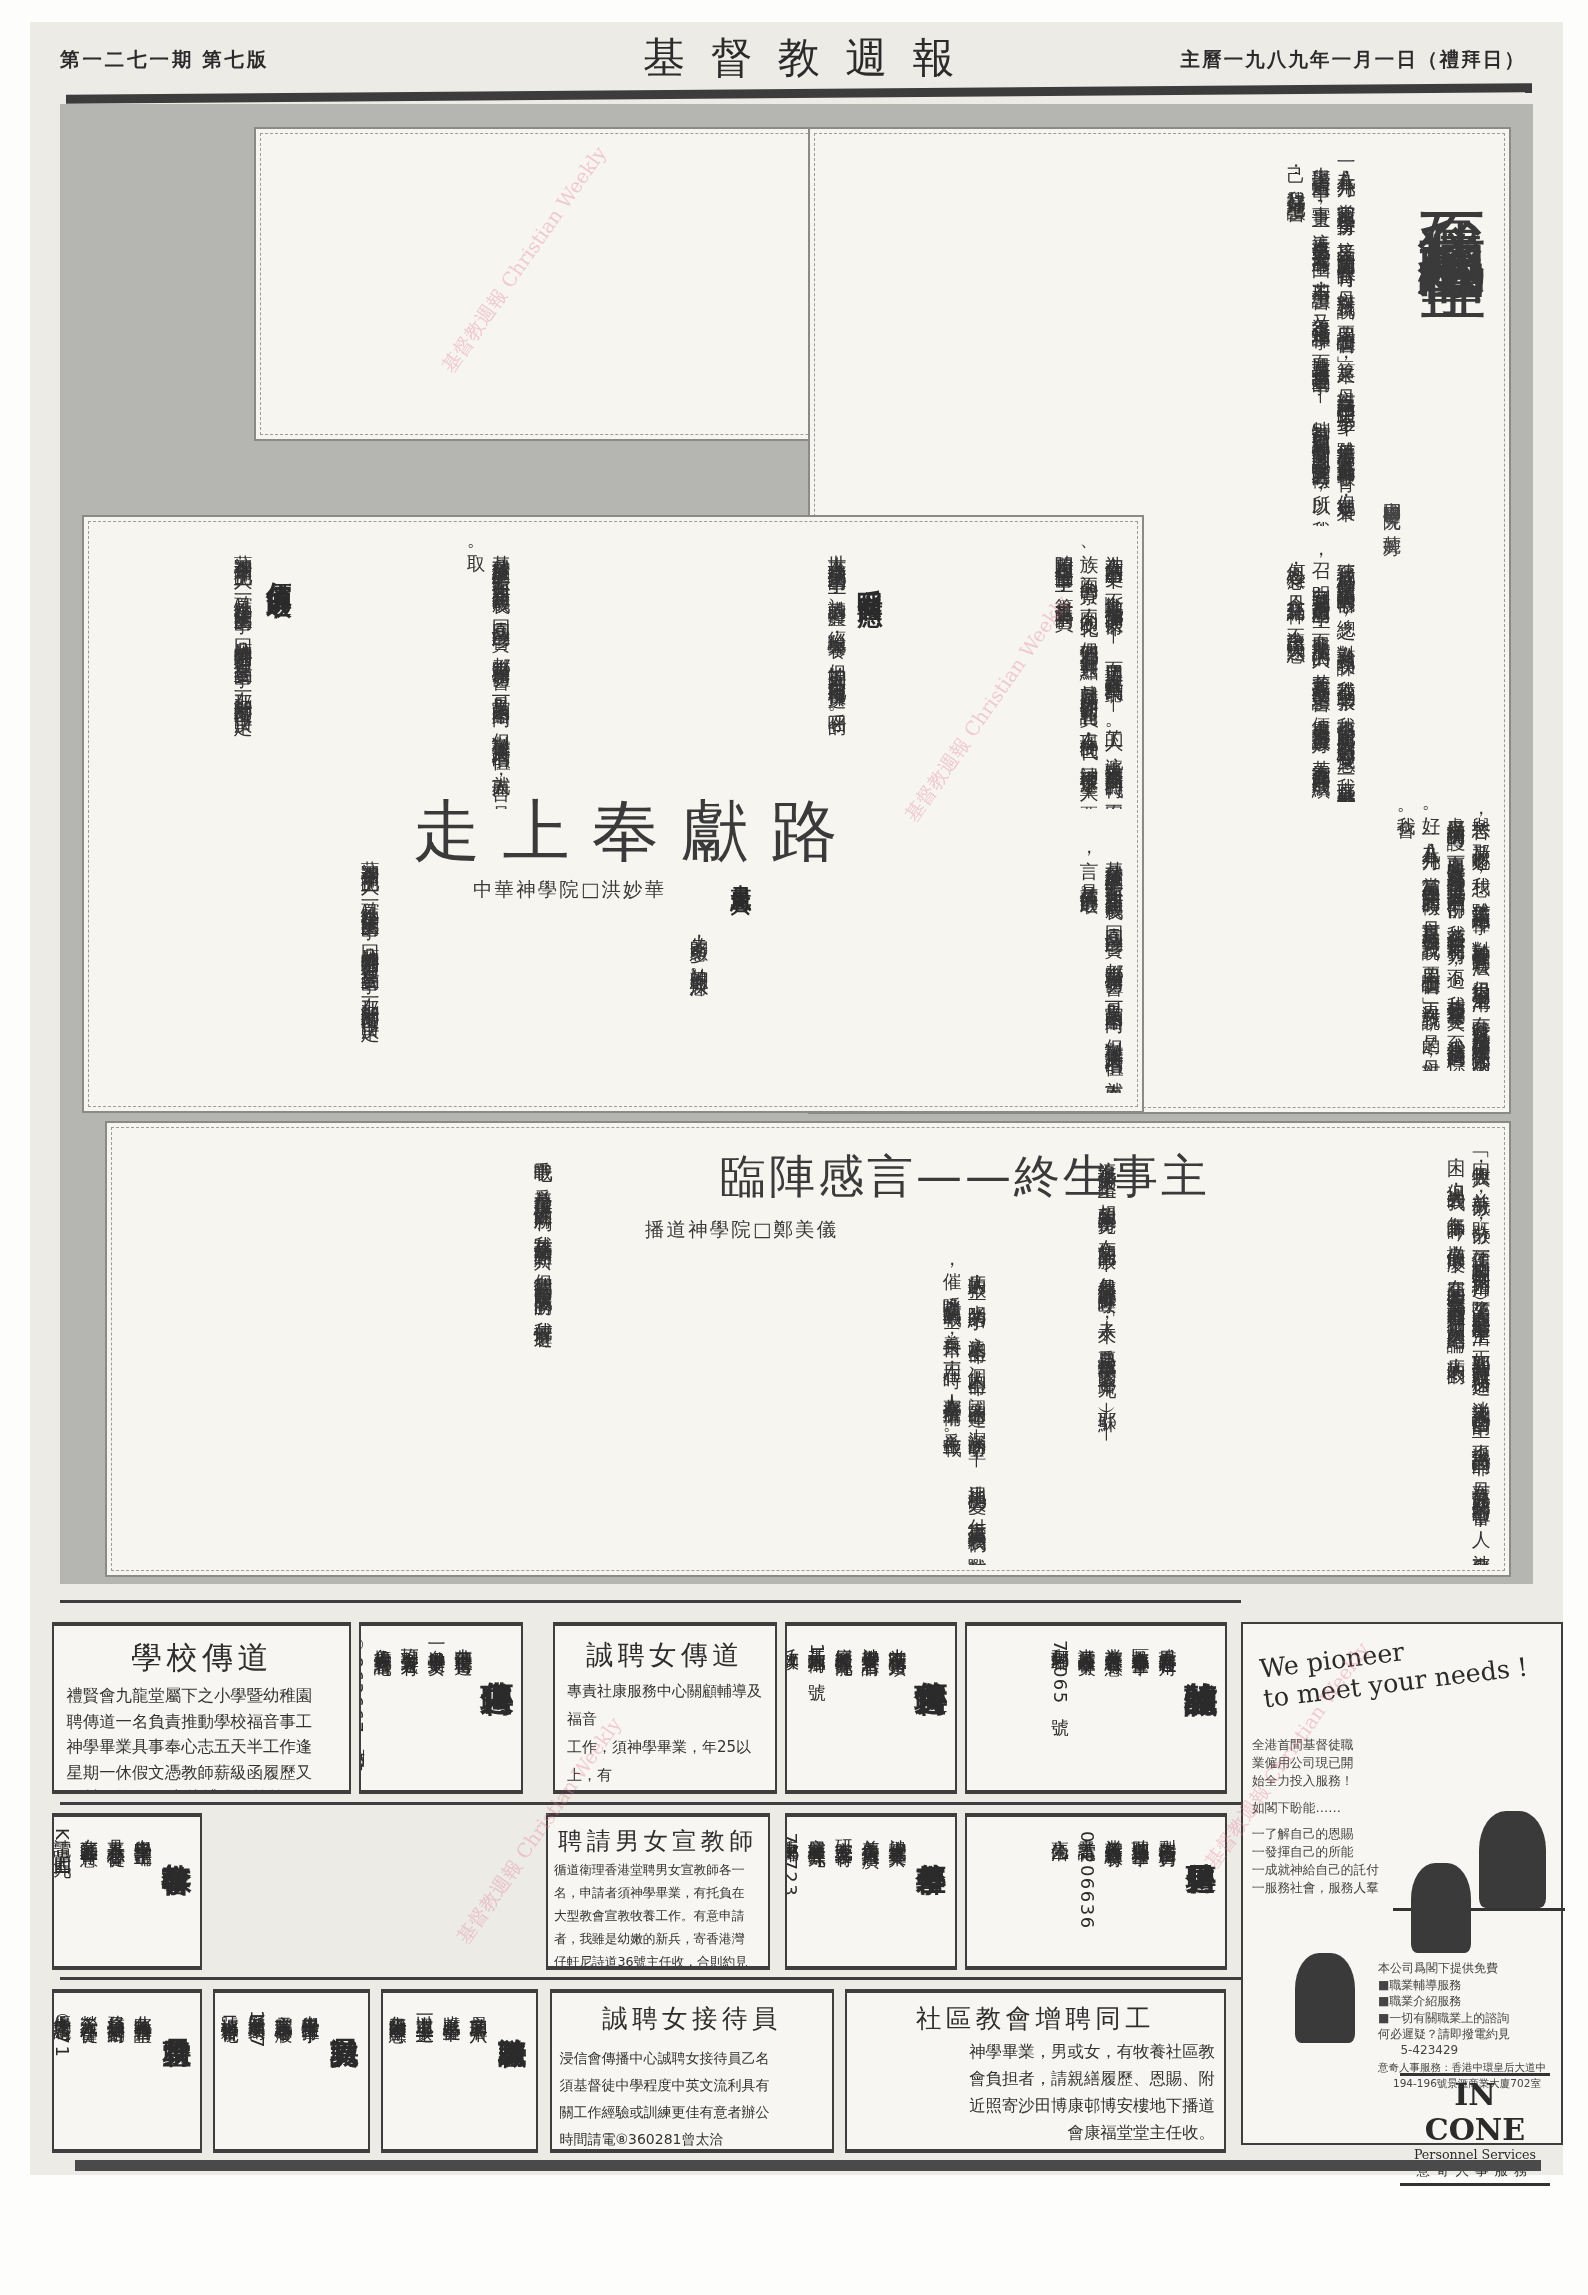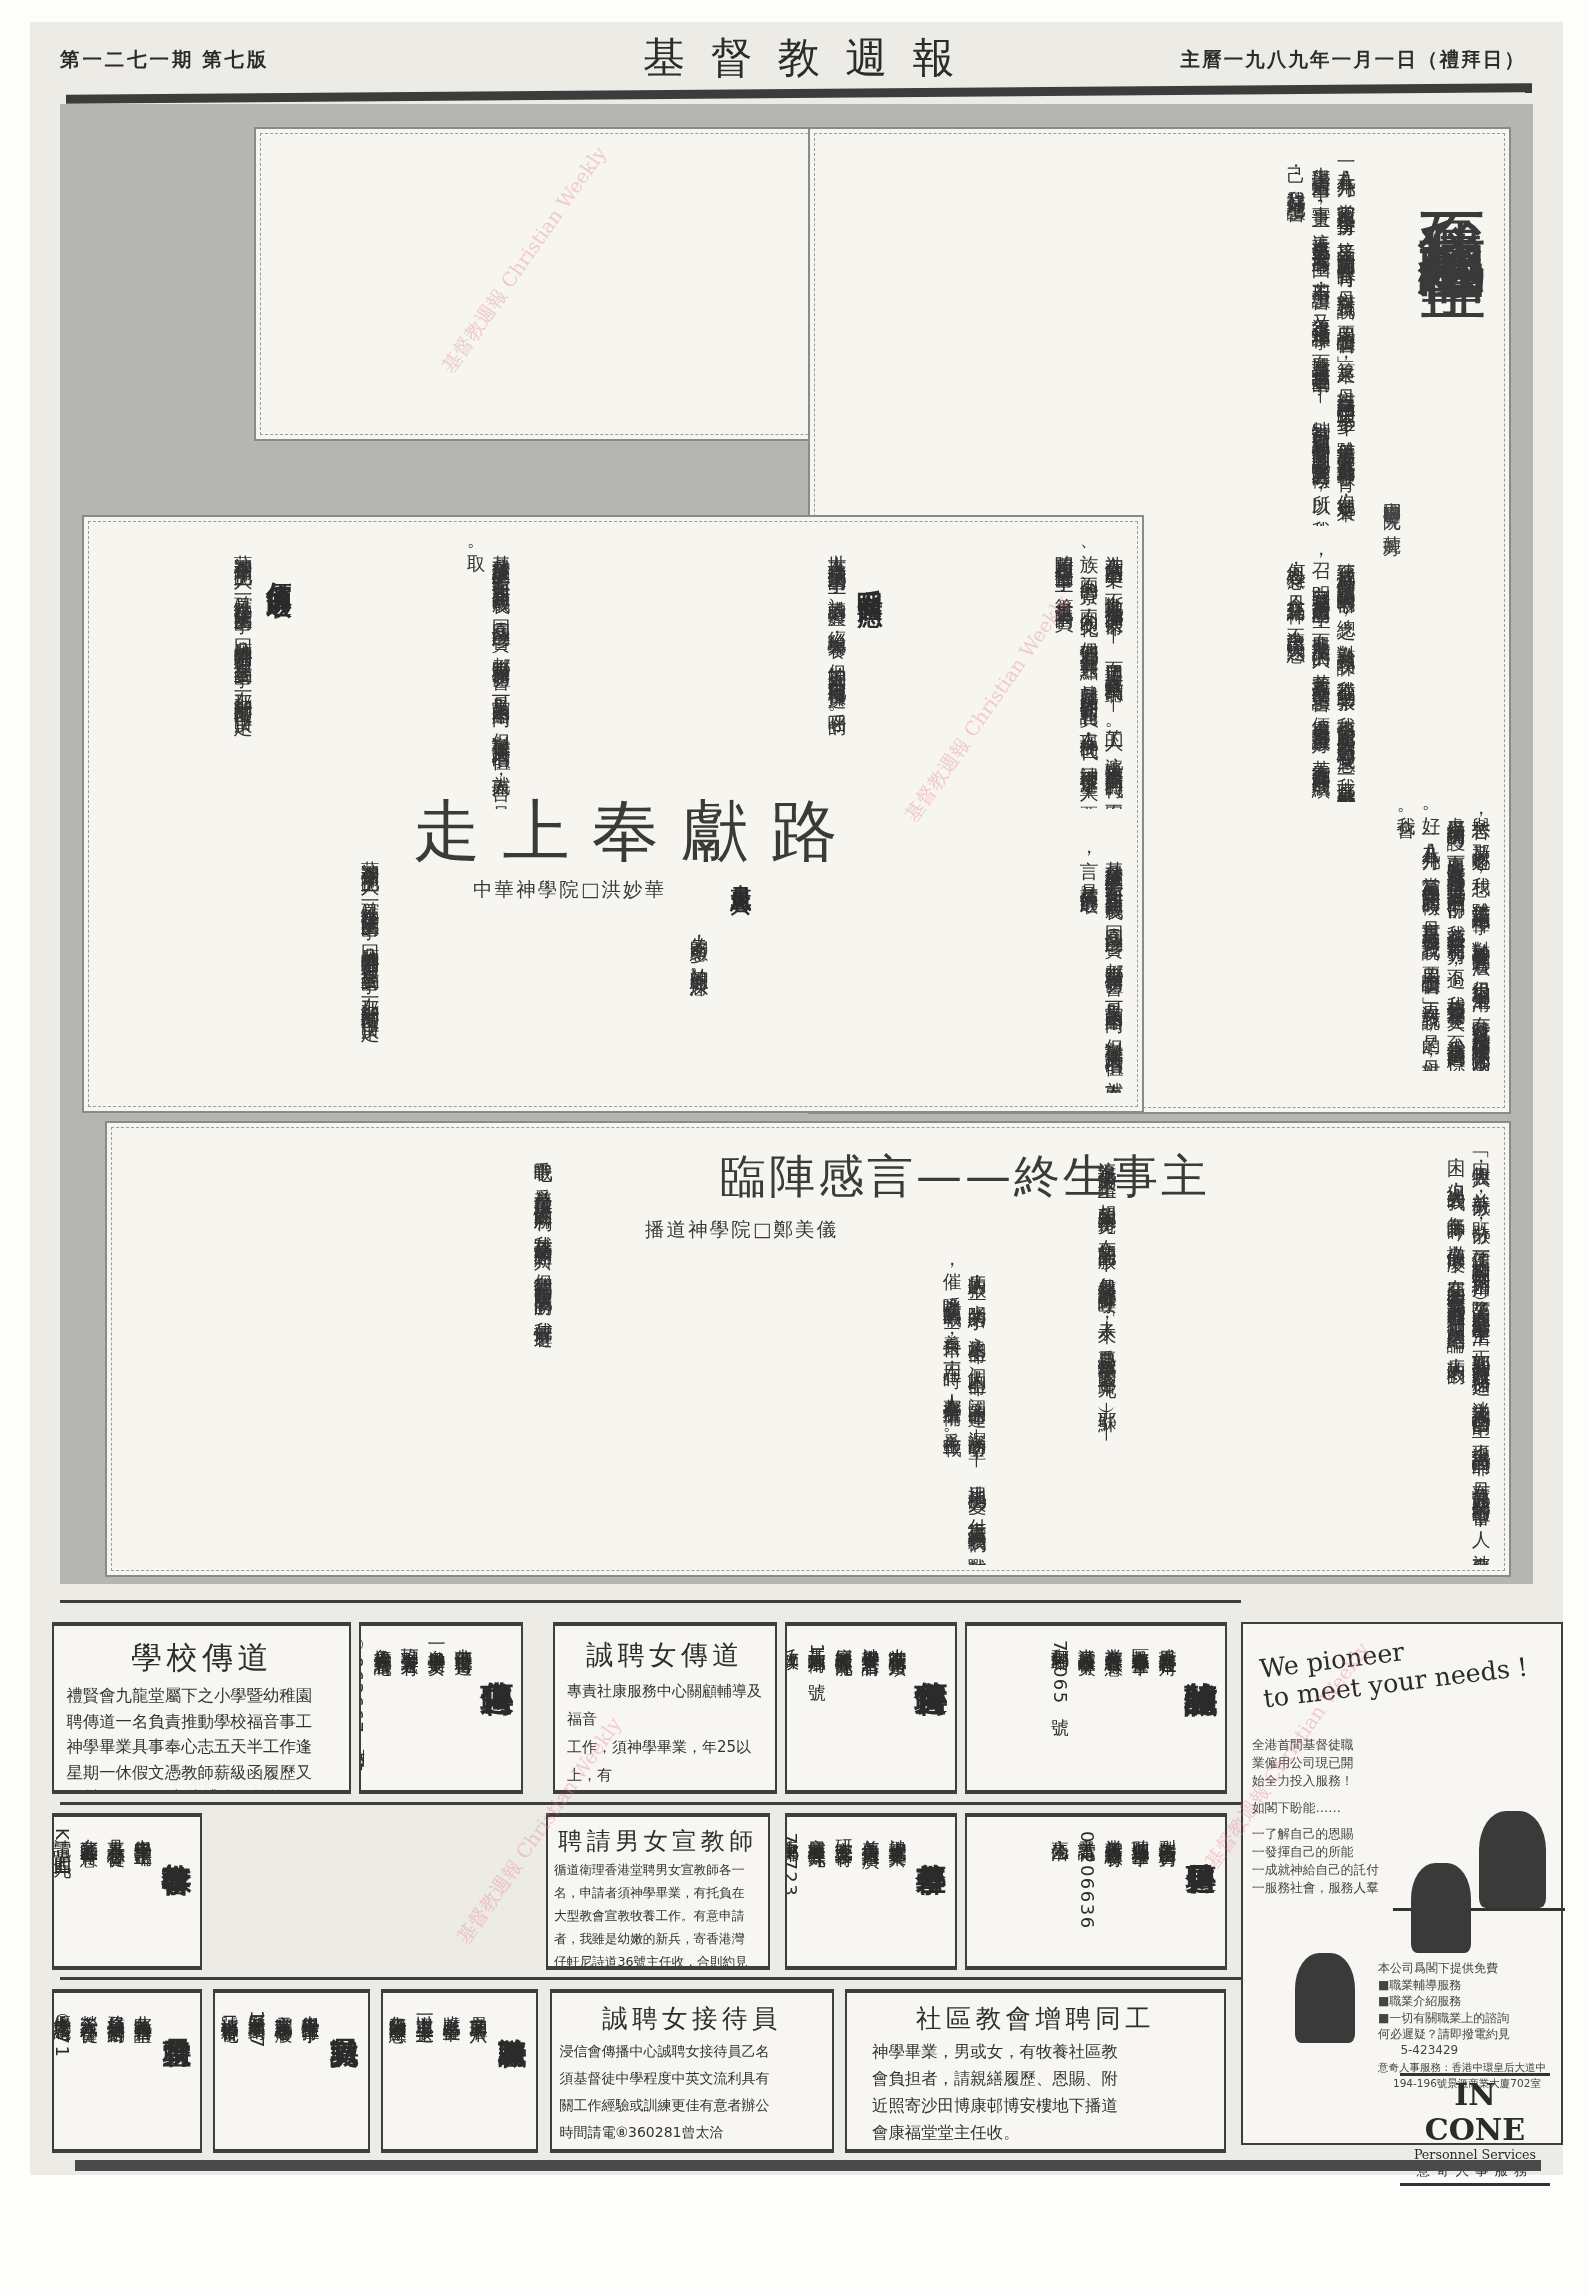--- a/index.html
+++ b/index.html
@@ -221,32 +221,32 @@
       <div class="ad-v-title" style="font-size:28px;padding-top:15px;">聘請兼職</div>
       <div class="ad-v-body">文員助理乙名十八</div>
       <div class="ad-v-body">歲以上基督徒中三</div>
       <div class="ad-v-body">以上週一至五返上</div>
       <div class="ad-v-body">午來函附履歷寄慈</div>
       <div class="ad-v-body">愛邨46座地下</div>
     </div>
   </div>
 
   <div class="ad" style="left:520px;top:1967px;width:284px;height:164px;">
-    <div class="ad-h-title" style="font-size:25.4px;margin:9px 0 2px;">誠聘女接待員</div>
+    <div class="ad-h-title" style="font-size:25.4px;margin:9px 0 9px;">誠聘女接待員</div>
     <div class="ad-h-body" style="font-size:14px;line-height:27px;padding:0 7.5px;">
       <div>浸信會傳播中心誠聘女接待員乙名</div>
       <div>須基督徒中學程度中英文流利具有</div>
       <div>關工作經驗或訓練更佳有意者辦公</div>
       <div>時間請電⑧360281曾太洽</div>
     </div>
   </div>
 
   <div class="ad" style="left:815px;top:1967px;width:381px;height:164px;">
     <div class="ad-h-title" style="font-size:25.4px;margin:9px 0 1.5px;">社區教會增聘同工</div>
-    <div class="ad-h-body" style="font-size:16.4px;line-height:27px;padding:0 25px;">
+    <div class="ad-h-body" style="font-size:16.4px;line-height:27px;padding:0 9px;text-align:right;">
       <div>神學畢業，男或女，有牧養社區教</div>
       <div>會負担者，請親繕履歷、恩賜、附</div>
       <div>近照寄沙田博康邨博安樓地下播道</div>
       <div>會康福堂堂主任收。</div>
     </div>
   </div>
 
   <div class="incone">
     <div class="slogan">
       <div>We pioneer</div>

